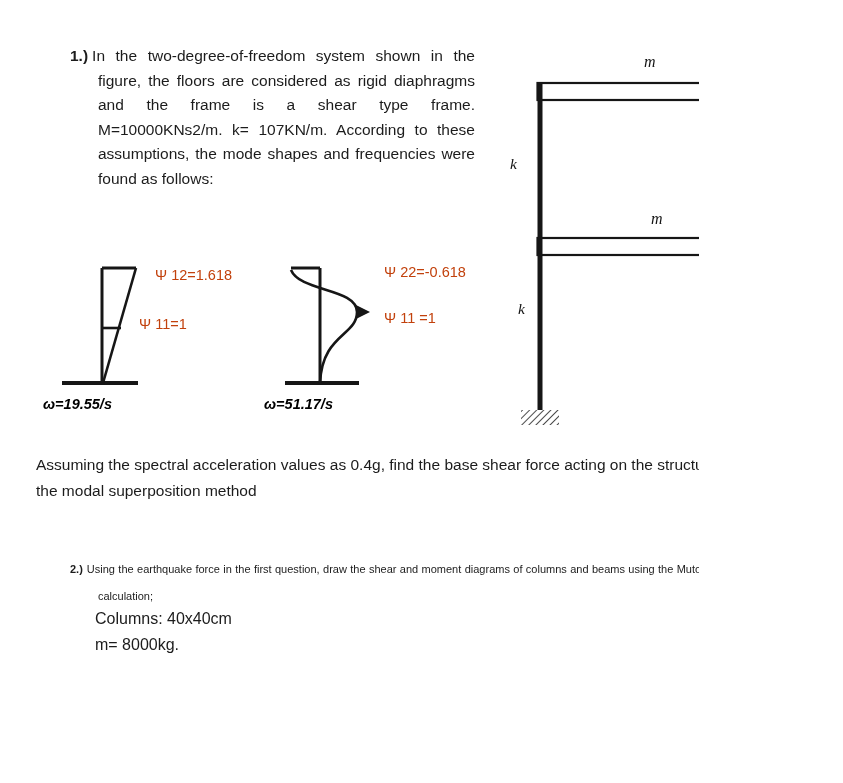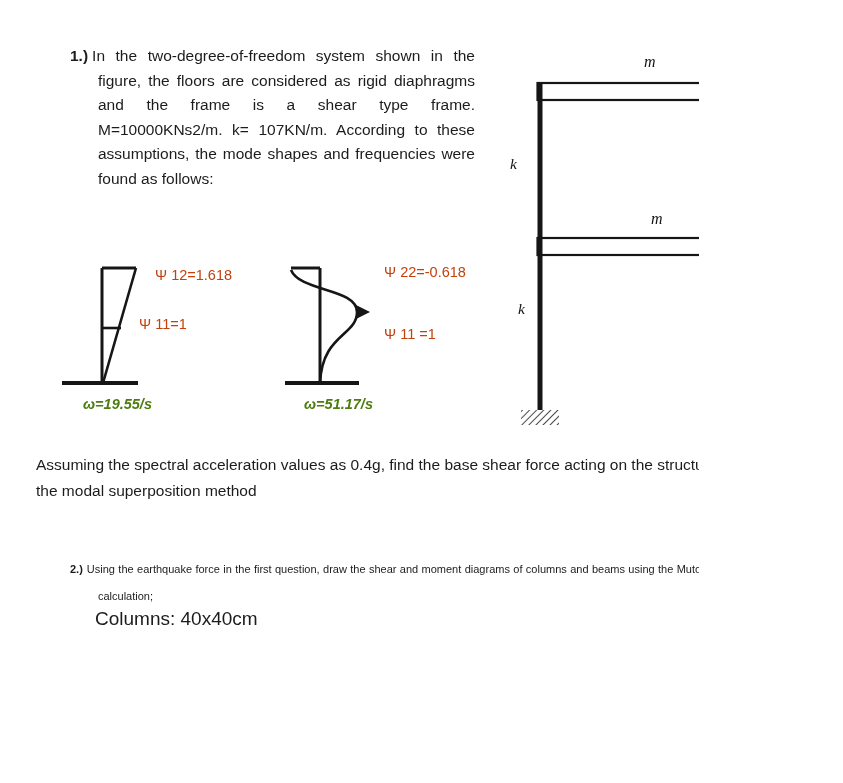--- a/index.html
+++ b/index.html
@@ -10,24 +10,24 @@
     background: #ffffff;
     font-family: "Liberation Sans", "DejaVu Sans", sans-serif;
     color: #1c1c1c;
     overflow: hidden;
   }
   .abs { position: absolute; }
   .para { font-size: 15.5px; line-height: 24.6px; }
   .hang { padding-left: 28px; text-indent: -28px; text-align: justify; }
   .qnum { font-weight: bold; margin-right: 4px; }
   .psi-label { font-size: 14.5px; color: #c2410c; white-space: nowrap; }
-  .omega-label { font-size: 14.5px; font-weight: bold; font-style: italic; white-space: nowrap; color: #4d7c0f; margin-left: 40px; }
+  .omega-label { font-size: 14.5px; font-weight: bold; font-style: italic; white-space: nowrap; color: #000000; }
   .assume { font-size: 15.5px; line-height: 26px; }
   .q2para { font-size: 11px; line-height: 26.5px; }
-  .items div { font-size: 19px; line-height: 26.2px; }
+  .items div { font-size: 16px; line-height: 26.2px; }
   svg { display: block; }
   svg text.math {
     font-family: "Liberation Serif", "DejaVu Serif", serif;
     font-style: italic;
     fill: #141414;
   }
   .stroke { stroke: #161616; fill: none; }
 </style>
 </head>
 <body>
@@ -85,26 +85,27 @@
     <line class="stroke" x1="58" y1="6" x2="29" y2="6" stroke-width="3"></line>
     <path class="stroke" d="M 29,8 C 38,30 95,26 95,50 C 95,74 60,72 58,121" stroke-width="2.6"></path>
     <polygon points="94,43 108,50 94,57" fill="#161616"></polygon>
   </svg>
 
   <span class="abs psi-label" style="left:155px; top:267px;">Ψ 12=1.618</span>
   <span class="abs psi-label" style="left:139px; top:316px;text-align:center;">Ψ 11=1</span>
   <span class="abs omega-label" style="left:43px; top:396px;">ω=19.55/s</span>
 
   <span class="abs psi-label" style="left:356px; top:264px;margin-left:28px;">Ψ 22=-0.618</span>
-  <span class="abs psi-label" style="left:384px; top:326px;">Ψ 11 =1</span>
+  <span class="abs psi-label" style="left:384px; top:310px;">Ψ 11 =1</span>
   <span class="abs omega-label" style="left:264px; top:396px;">ω=51.17/s</span>
 
   <div class="abs assume" style="left:36px; top:452px; width:745px;">Assuming the spectral acceleration values as 0.4g, find the base shear force acting on the structure using the modal superposition method</div>
 
   <div class="abs q2para hang" style="left:70px; top:556px; width:694px;">
     <span class="qnum">2.)</span><span>Using the earthquake force in the first question, draw the shear and moment diagrams of columns and beams using the Muto method. For Muto calculation;</span>
   </div>
 
   <div class="abs items" style="left:95px; top:606px; width:400px;">
     <div>Columns: 40x40cm</div>
+    <div>m= 8000kg.</div>
   </div>
 
 </div>
 
 </body></html>

